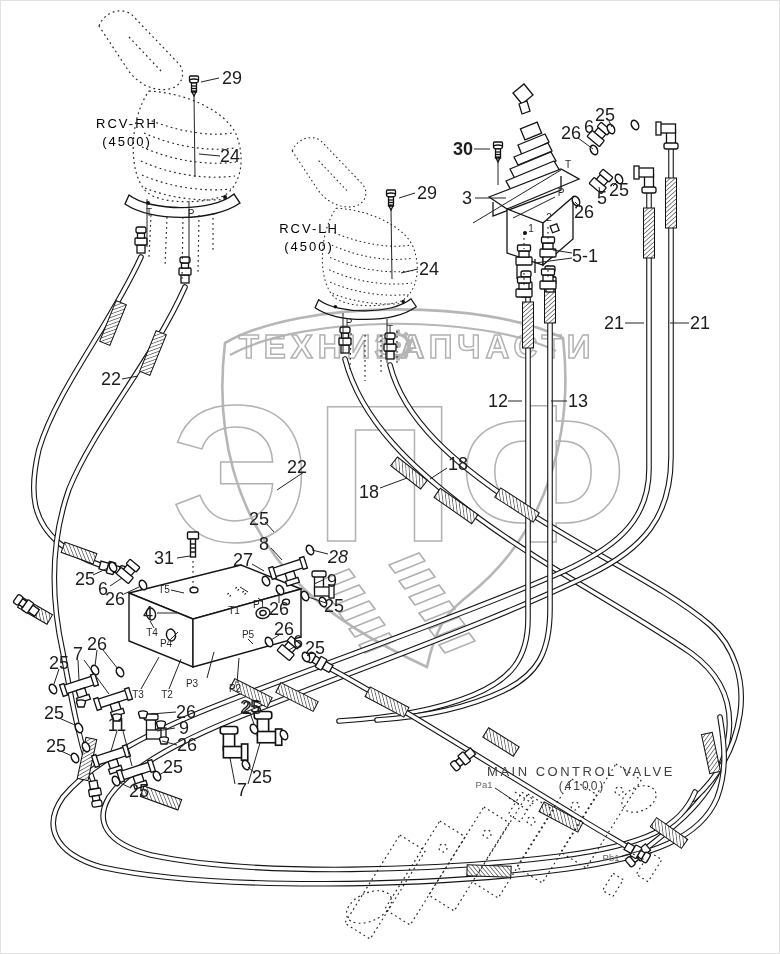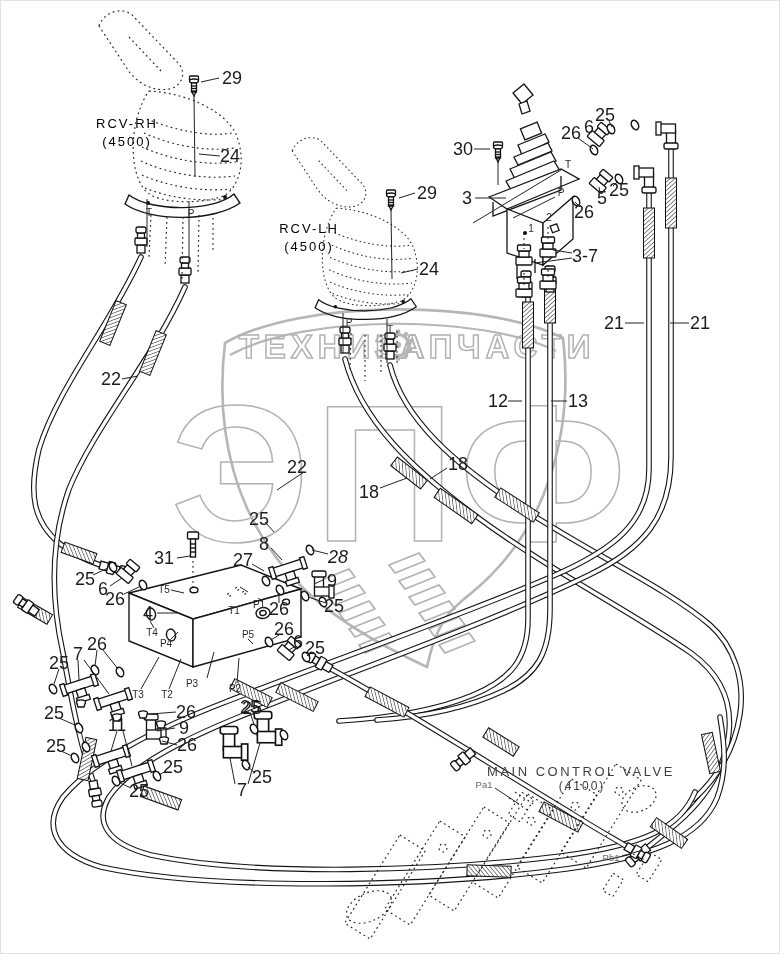--- a/index.html
+++ b/index.html
@@ -397,29 +397,29 @@
 
 <div style="position:absolute;inset:0;">
       <div class="co num" style="left: 231px; top: 77px;">29</div>
       <div class="co num" style="left: 229px; top: 155px;">24</div>
       <div class="co name" style="left: 126px; top: 122px;">RCV-RH</div>
       <div class="co name" style="left: 126px; top: 140px;">(4500)</div>
       <div class="co num" style="left: 426px; top: 192px;">29</div>
       <div class="co num" style="left: 428px; top: 268px;">24</div>
       <div class="co name" style="left: 308px; top: 227px;">RCV-LH</div>
       <div class="co name" style="left: 308px; top: 245px;">(4500)</div>
-      <div class="co num" style="left: 462px; top: 148px;">30</div>
+      <div class="co num" style="left: 462px; top: 148px; font-weight: bold;">30</div>
       <div class="co num" style="left: 466px; top: 197px;">3</div>
       <div class="co num" style="left: 570px; top: 132px;">26</div>
       <div class="co num" style="left: 588px; top: 126px;">6</div>
       <div class="co num" style="left: 604px; top: 114px;">25</div>
       <div class="co num" style="left: 618px; top: 189px;">25</div>
       <div class="co num" style="left: 601px; top: 197px;">5</div>
       <div class="co num" style="left: 583px; top: 211px;">26</div>
-      <div class="co num" style="left: 584px; top: 255px;">3-7</div>
+      <div class="co num" style="left: 584px; top: 255px;">5-1</div>
       <div class="co port" style="left: 567px; top: 164px;">T</div>
       <div class="co port" style="left: 560px; top: 192px;">P</div>
       <div class="co port" style="left: 548px; top: 217px;">2</div>
       <div class="co port" style="left: 530px; top: 228px;">1</div>
       <div class="co num" style="left: 613px; top: 322px;">21</div>
       <div class="co num" style="left: 699px; top: 322px;">21</div>
       <div class="co num" style="left: 497px; top: 400px;">12</div>
       <div class="co num" style="left: 577px; top: 400px;">13</div>
       <div class="co num" style="left: 110px; top: 378px;">22</div>
       <div class="co num" style="left: 296px; top: 466px;">22</div>

